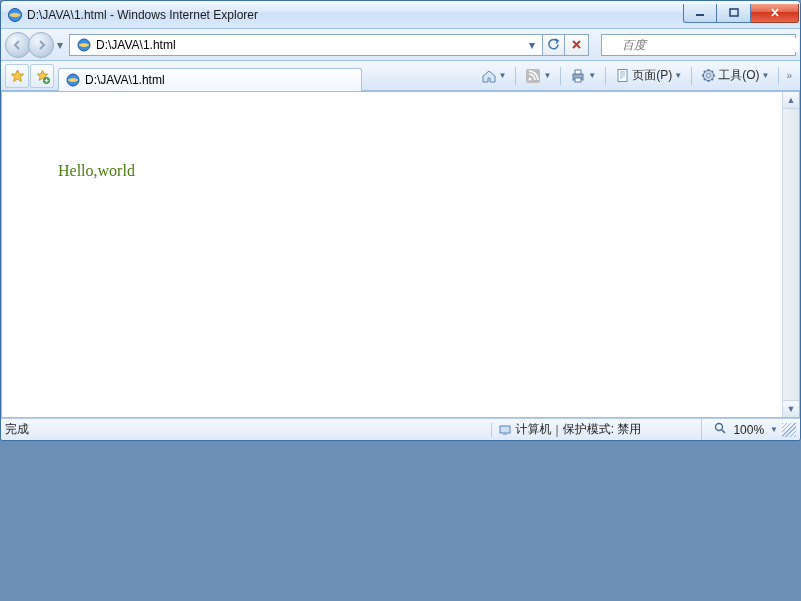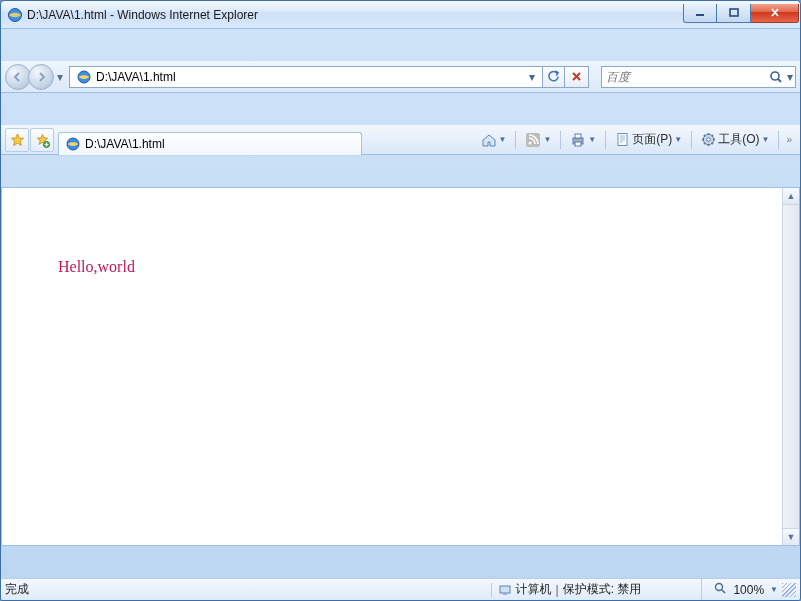--- a/index.html
+++ b/index.html
@@ -1,17 +1,17 @@
 <!DOCTYPE html>
 <html><head>
 <meta charset="utf-8">
 <style>
 html,body{margin:0;padding:0;height:100%;font-family:"Segoe UI",Tahoma,Arial,sans-serif;font-size:12px;background:#6b8fb5;}
 *{box-sizing:border-box;}
-.window{width:801px;height:601px;border:1px solid #3a6ea5;border-radius:5px 5px 3px 3px;overflow:hidden;display:flex;flex-direction:column;background:linear-gradient(#cfe3f8,#bcd6f1);gap:32px;}
+.window{width:801px;height:441px;border:1px solid #3a6ea5;border-radius:5px 5px 3px 3px;overflow:hidden;display:flex;flex-direction:column;background:linear-gradient(#cfe3f8,#bcd6f1);}
 .titlebar{height:28px;display:flex;align-items:center;padding:0 0 0 6px;background:linear-gradient(#f3f8fd,#dbe9fb 40%,#cde0f6 41%,#dae9fb);border-bottom:1px solid #9ebfe3;position:relative;}
 .titlebar .icon{width:16px;height:16px;margin-right:4px;display:inline-flex;}
 .titlebar-title{color:#1a1a1a;}
 .win-buttons{margin-left:auto;display:flex;padding-right:1px;padding-top:0;}
 .win-btn{width:34px;height:19px;border:1px solid #4d79b0;border-top:none;display:flex;align-items:center;justify-content:center;position:relative;top:-1px;}
 .win-min{background:linear-gradient(#e7f1fb,#c2d9f2);border-radius:0 0 0 3px;}
 .win-max{background:linear-gradient(#e7f1fb,#c2d9f2);border-left:none;}
 .win-close{width:48px;background:linear-gradient(#f4a28a,#e0664a 45%,#d1371d 46%,#e6674c);border-left:none;border-color:#9b3d2a;border-radius:0 0 3px 0;}
 .win-btn svg{width:12px;height:10px;}
 .navbar{height:32px;display:flex;align-items:center;padding:2px 4px;gap:3px;background:linear-gradient(#eef5fd,#dce9f9);border-bottom:1px solid #9ebfe3;}
@@ -20,35 +20,35 @@
 .nav-dd{width:12px;height:26px;display:flex;align-items:center;justify-content:center;color:#5a6f89;}
 .addr-group{flex:1;display:flex;height:22px;}
 .addr-box{flex:1;background:#fff;border:1px solid #8aa8c8;display:flex;align-items:center;padding:0 2px;}
 .addr-box .eicon{width:16px;height:16px;margin:0 4px;}
 .addr-input{flex:1;border:none;outline:none;font-size:12px;padding:0;}
 .addr-dd{width:16px;text-align:center;color:#4a6a92;}
 .addr-btn{width:22px;background:linear-gradient(#fdfdfd,#e7eef6);border:1px solid #8aa8c8;border-left:none;display:flex;align-items:center;justify-content:center;color:#d9534f;}
 .addr-btn.x{width:24px;color:#c0392b;font-weight:bold;}
 .spacer-6{width:6px;}
 .search-box{width:195px;background:#fff;border:1px solid #8aa8c8;display:flex;align-items:center;height:22px;position:relative;}
-.search-input{flex:1;border:none;outline:none;font-size:12px;padding:0 4px;color:#737373;font-style:italic;}
+.search-input{flex:1;border:none;outline:none;font-size:12px;padding:0 20px;color:#737373;font-style:italic;}
 .search-icon{width:22px;display:flex;align-items:center;justify-content:center;color:#3a6496;}
 .search-dd{width:12px;text-align:center;color:#4a6a92;}
 .cmdbar{height:30px;background:linear-gradient(#f4f8fd,#d9e7f8);border-bottom:1px solid #9ebfe3;display:flex;align-items:stretch;padding:3px 4px;gap:4px;}
 .fav-buttons{display:flex;gap:1px;}
 .fav-btn{width:24px;height:24px;border:1px solid #b7cee8;background:linear-gradient(#fbfdff,#e3edf9);display:flex;align-items:center;justify-content:center;border-radius:2px;}
 .tab{height:24px;background:linear-gradient(#fdfeff,#f2f7fd);border:1px solid #a9c2df;border-bottom:1px solid #c4d7ec;display:flex;align-items:center;padding:0 6px;width:304px;border-radius:3px 3px 0 0;position:relative;top:4px;}
 .tab .eicon{width:16px;height:16px;margin-right:4px;}
 .cmd-tools{margin-left:auto;display:flex;align-items:center;gap:2px;padding-right:2px;}
 .cmd-item{height:22px;display:flex;align-items:center;gap:2px;padding:0 3px;color:#2b2b2b;border:1px solid transparent;}
 .cmd-sep{width:1px;height:18px;background:#b2c9e3;margin:0 3px;}
 .dd-arrow{font-size:8px;color:#4a6a92;}
 .chev{color:#6b7d94;}
 .content-area{flex:1;display:flex;background:#fff;border:1px solid #9ebfe3;margin:0;position:relative;}
-.page{flex:1;padding:70px 0 0 56px;font-family:"Times New Roman",serif;font-size:16px;color:#be185d;}
+.page{flex:1;padding:70px 0 0 56px;font-family:"Times New Roman",serif;font-size:16px;color:#4d7c0f;}
 .vscroll{width:17px;background:linear-gradient(to right,#eef2f7,#e1e7ef);display:flex;flex-direction:column;border-left:1px solid #c9d7e8;}
 .vscroll .sbtn{height:17px;display:flex;align-items:center;justify-content:center;background:linear-gradient(#f7fafd,#dfe8f3);color:#5c7495;font-size:9px;border-bottom:1px solid #c9d7e8;}
 .vscroll .sbtn.bot{border-top:1px solid #c9d7e8;border-bottom:none;}
 .vscroll .track{flex:1;}
 .statusbar{height:22px;background:linear-gradient(#f4f8fd,#e0ebf8);border-top:1px solid #b8cee6;display:flex;align-items:center;font-size:12px;color:#222;padding:0 4px;}
 .status-sep{width:1px;height:14px;background:#b8cee6;margin:0 6px;}
 .status-spacer{flex:1;}
 .zoom-box{display:flex;align-items:center;gap:6px;border-left:1px solid #b8cee6;padding-left:12px;height:100%;}
 .grip{width:14px;height:14px;margin-left:4px;background:repeating-linear-gradient(135deg,#9bb3d0 0 1px,transparent 1px 3px);}
 .eicon svg,.icon svg{display:block;}

